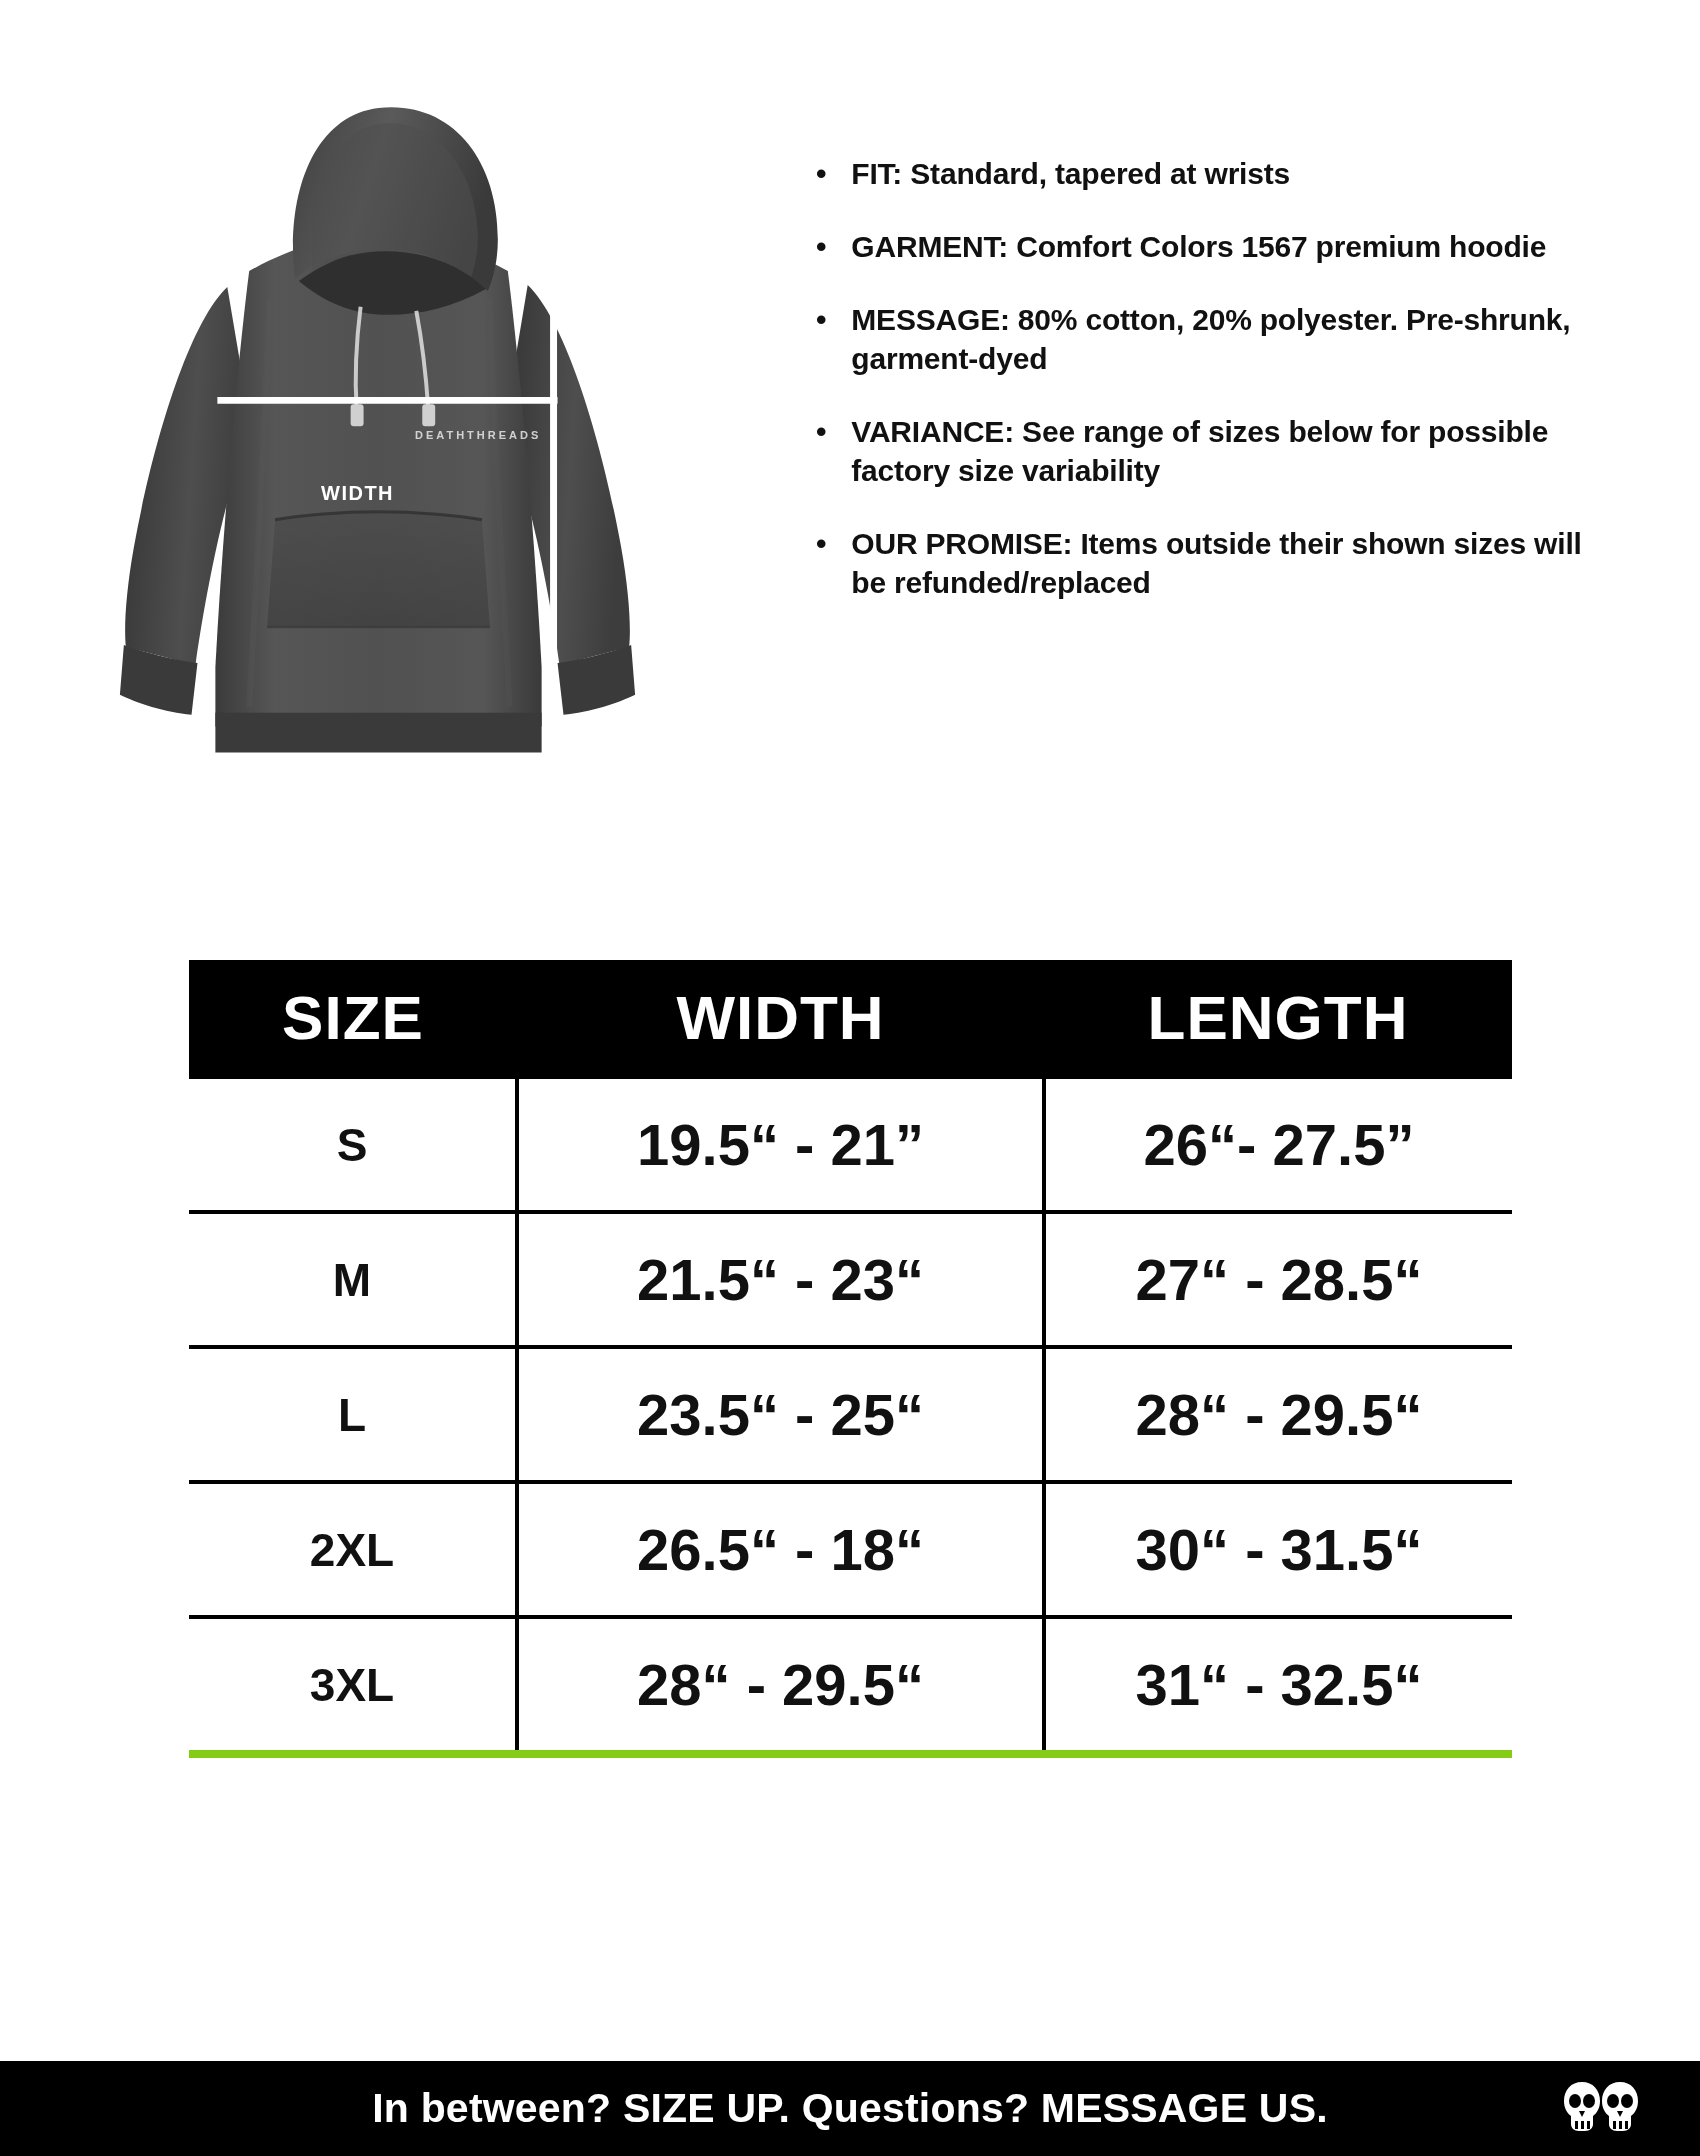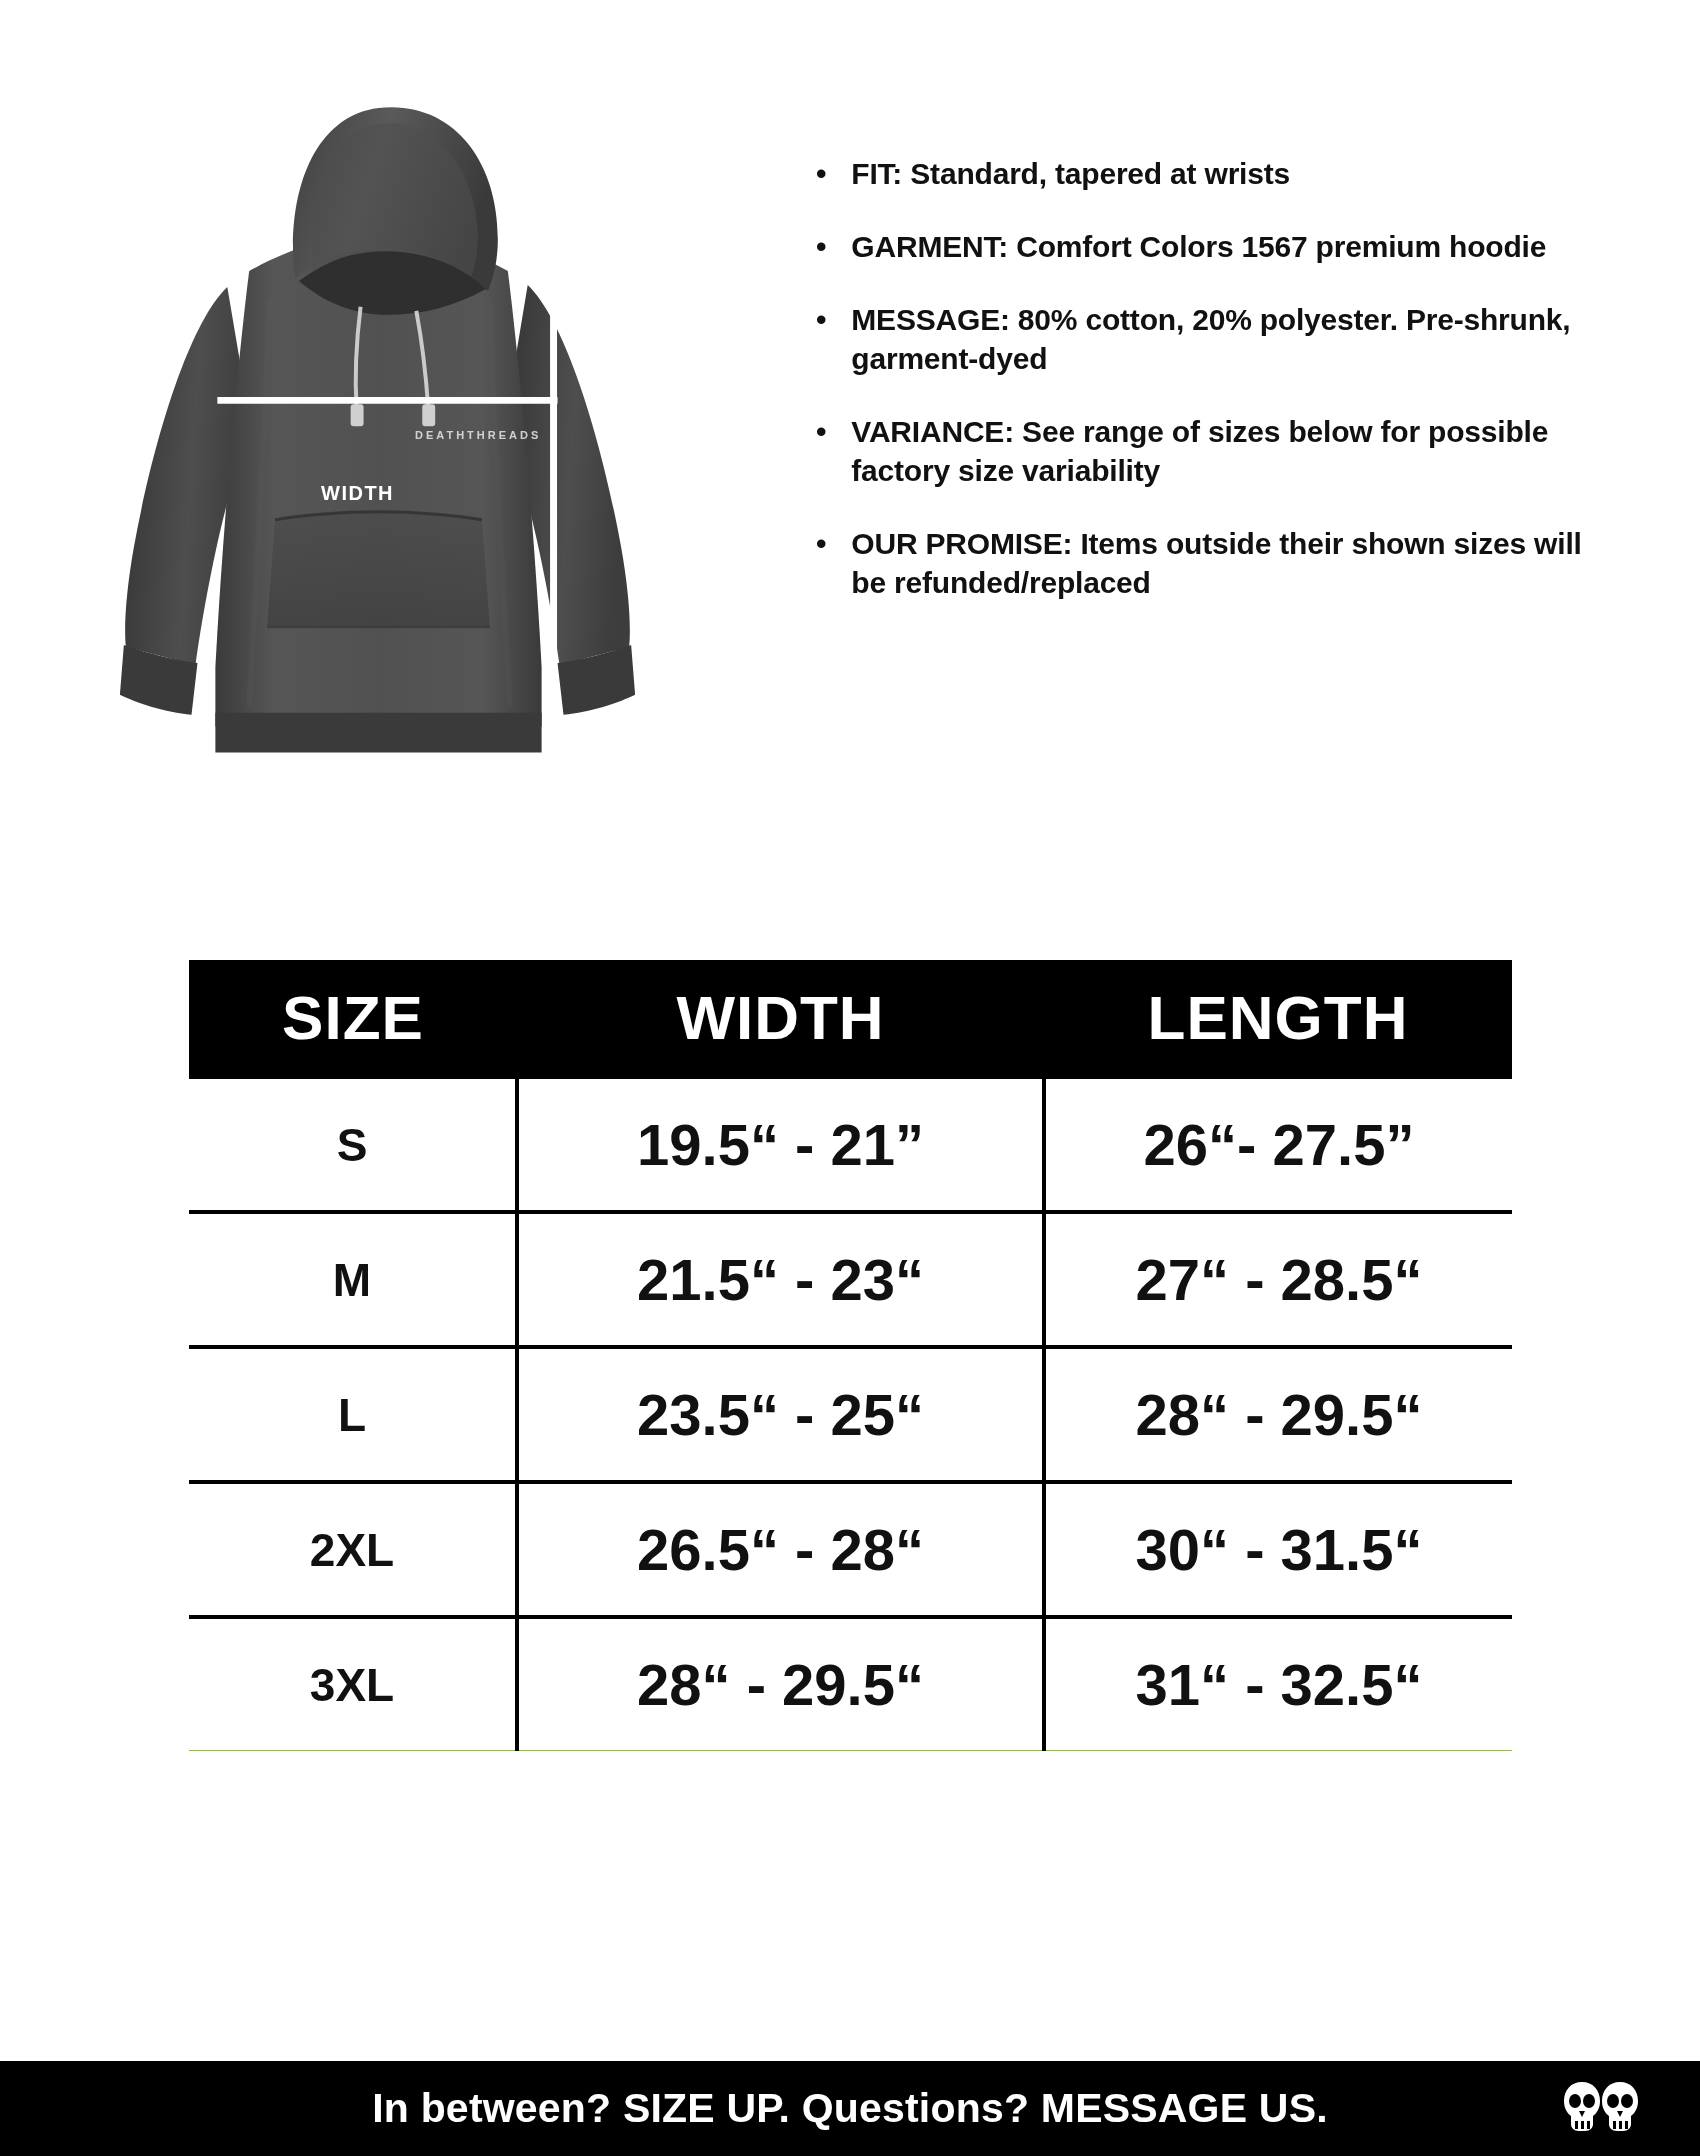--- a/index.html
+++ b/index.html
@@ -113,21 +113,21 @@
   .size-table tbody td {
     text-align: center;
     font-family: "Liberation Sans Narrow", "Liberation Sans", sans-serif;
     font-weight: 700;
     color: #111111;
     height: 129px;
     border-bottom: 4px solid #000000;
     vertical-align: middle;
   }
   .size-table tbody tr:last-child td {
-    border-bottom: 1px solid #84cc16;
+    border-bottom: 8px solid #84cc16;
   }
   .col-size { width: 328px; }
   .col-width { width: 527px; border-left: 4px solid #000000; border-right: 4px solid #000000; }
   .col-length { width: 468px; }
   .cell-size { font-size: 46px; }
   .cell-val { font-size: 58px; }
 
   
   .footer-bar {
     position: absolute;
@@ -273,21 +273,21 @@
       <td class="col-width cell-val">21.5“ - 23“</td>
       <td class="col-length cell-val">27“ - 28.5“</td>
     </tr>
     <tr>
       <td class="col-size cell-size">L</td>
       <td class="col-width cell-val">23.5“ - 25“</td>
       <td class="col-length cell-val">28“ - 29.5“</td>
     </tr>
     <tr>
       <td class="col-size cell-size">2XL</td>
-      <td class="col-width cell-val">26.5“ - 28“</td>
+      <td class="col-width cell-val">26.5“ - 18“</td>
       <td class="col-length cell-val">30“ - 31.5“</td>
     </tr>
     <tr>
       <td class="col-size cell-size">3XL</td>
       <td class="col-width cell-val">28“ - 29.5“</td>
       <td class="col-length cell-val">31“ - 32.5“</td>
     </tr>
   </tbody>
 </table>
 

